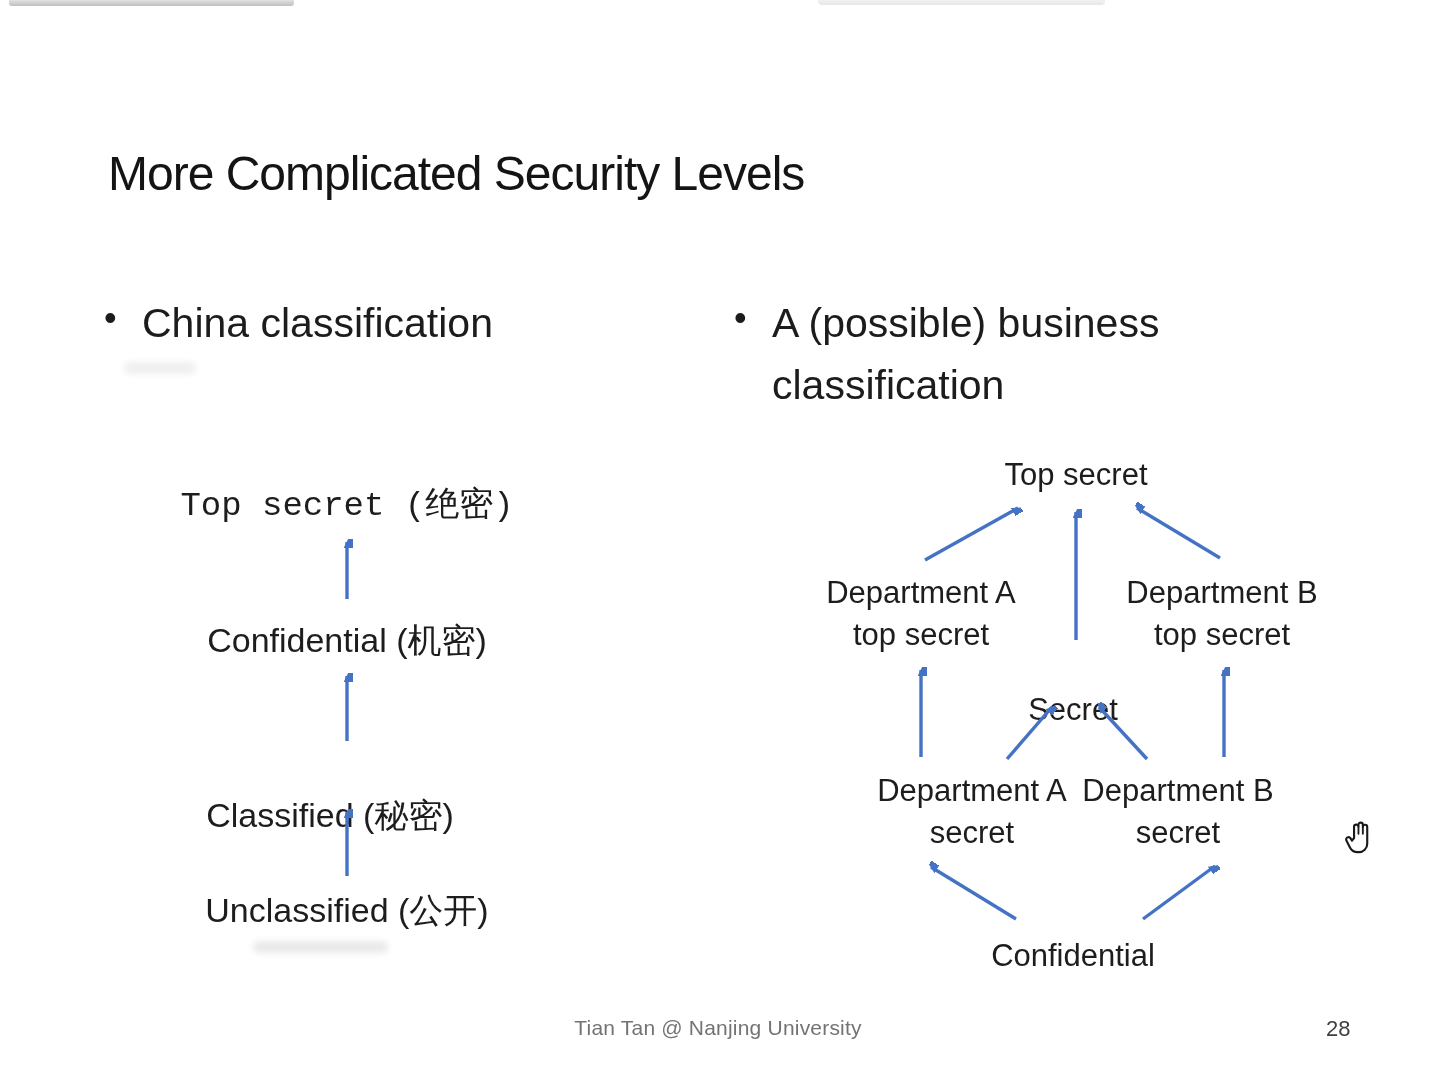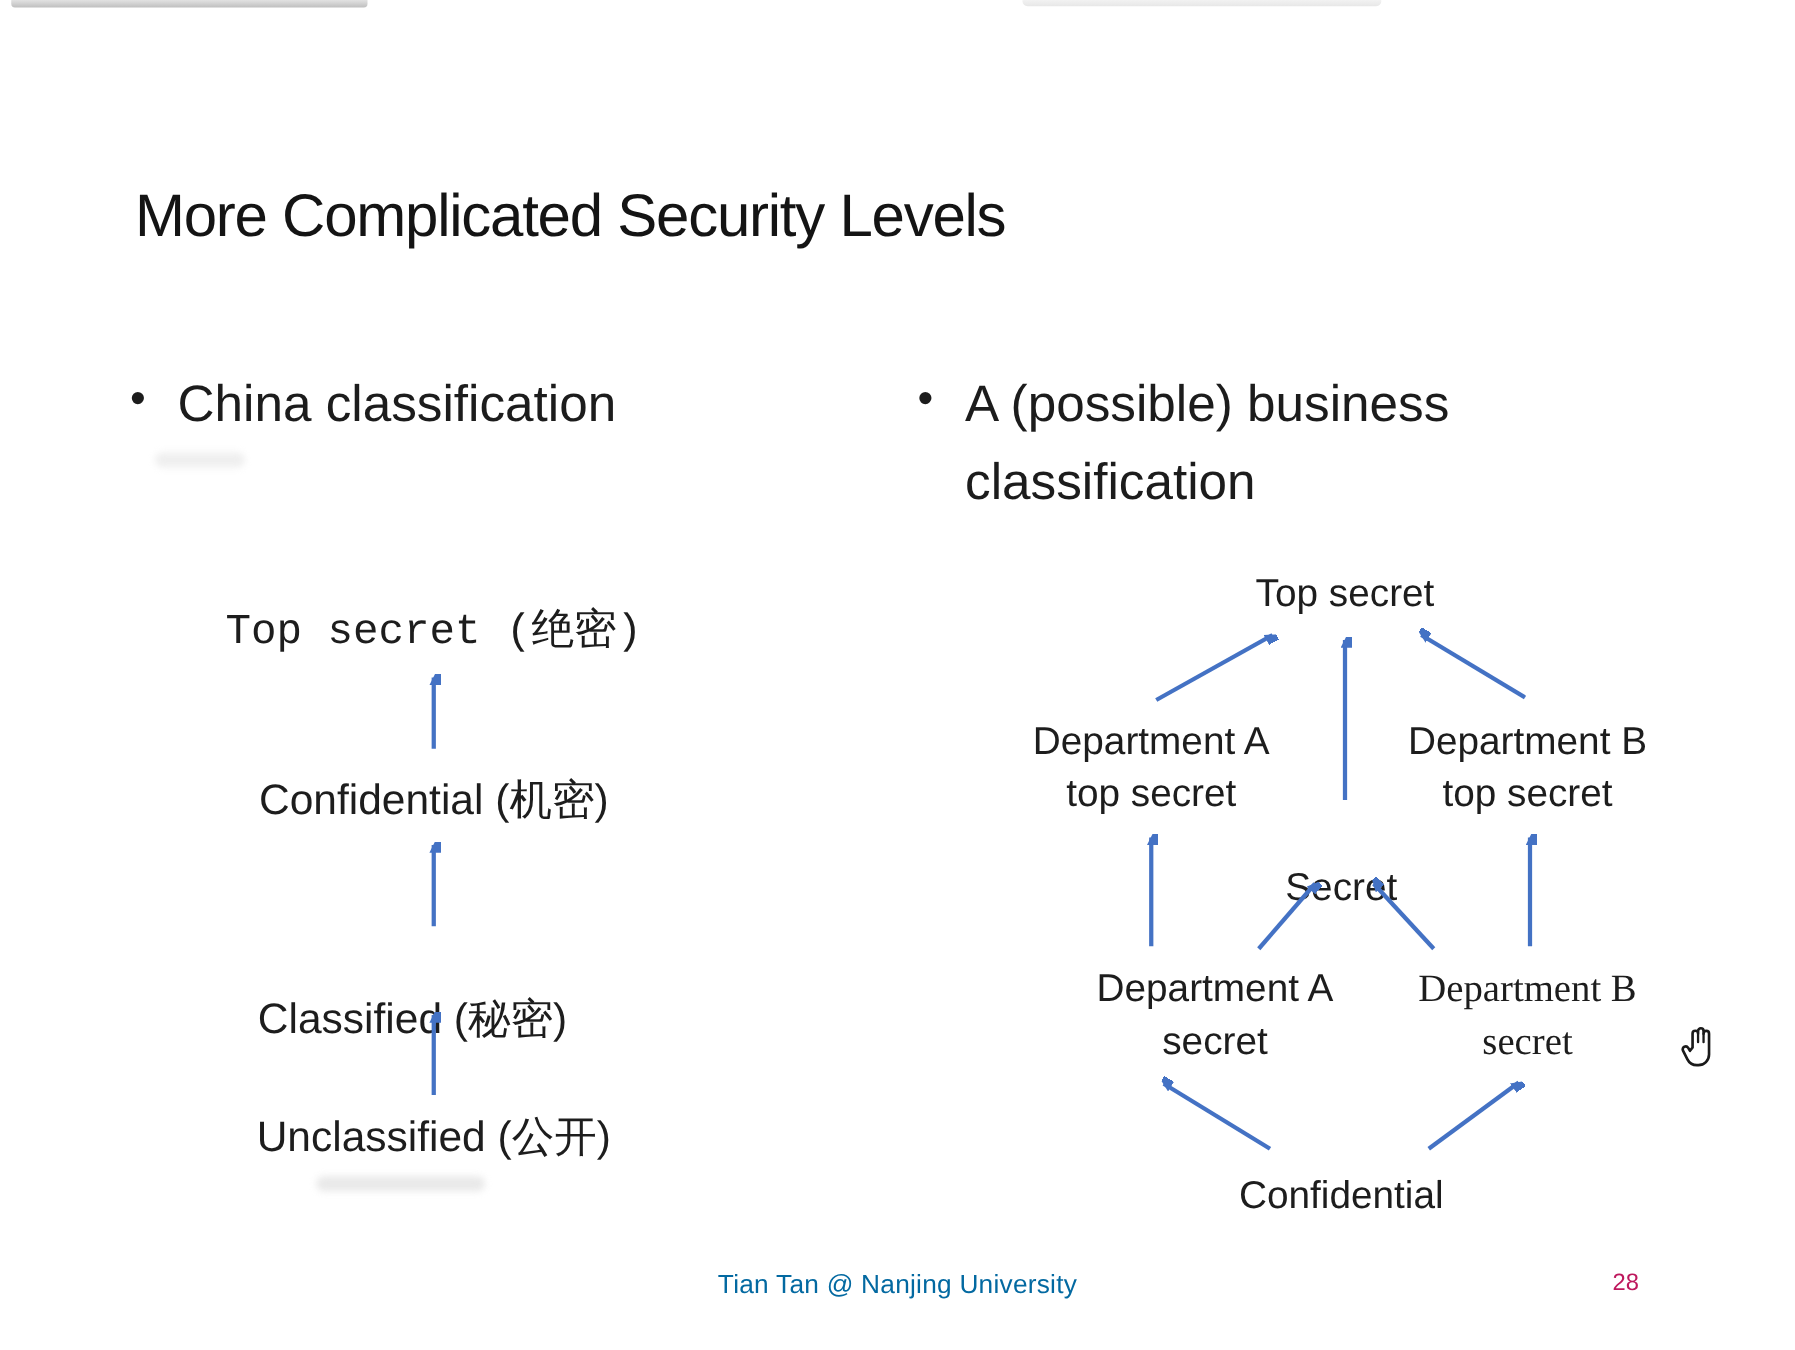--- a/index.html
+++ b/index.html
@@ -27,23 +27,23 @@
 
   .node{position:absolute;transform:translateX(-50%);text-align:center;color:#1d1d1d;white-space:nowrap;}
   .node.cn{font-size:34px;line-height:1.3;}
   .node.biz{font-size:31px;line-height:1.35;}
   .node.wrap{white-space:normal;width:232px;}
 
   svg.arrows{position:absolute;left:0;top:0;pointer-events:none;}
 
   .footer-credit{
     position:absolute;left:0;top:1016px;width:1436px;text-align:center;
-    font-size:21px;color:#0369a1;letter-spacing:.2px;
+    font-size:21px;color:#737373;letter-spacing:.2px;
   }
-  .page-number{position:absolute;left:1290px;top:1016px;font-size:19px;color:#be185d;}
+  .page-number{position:absolute;left:1326px;top:1016px;font-size:22px;color:#404040;}
 
   .smudge{position:absolute;background:#d7d7d7;filter:blur(3px);opacity:.55;border-radius:6px;}
   .smudge.s1{left:253px;top:941px;width:135px;height:12px;}
   .smudge.s2{left:124px;top:362px;width:72px;height:12px;opacity:.4;}
 
   .hand-cursor{position:absolute;left:1344px;top:817px;}
 </style>
 </head>
 <body>
 
@@ -64,21 +64,21 @@
 <div class="node cn" style="left:347px;top:484px;font-family:Liberation Mono, monospace;">Top secret (绝密)</div>
 <div class="node cn" style="left:347px;top:618px;">Confidential (机密)</div>
 <div class="node cn" style="left:330px;top:753px;margin-top:40px;">Classified (秘密)</div>
 <div class="node cn" style="left:347px;top:888px;">Unclassified (公开)</div>
 
 <div class="node biz" style="left:1076px;top:454px;">Top secret</div>
 <div class="node biz wrap" style="left:921px;top:572px;">Department A top secret</div>
 <div class="node biz wrap" style="left:1222px;top:572px;">Department B top secret</div>
 <div class="node biz" style="left:1073px;top:653px;margin-top:36px;">Secret</div>
 <div class="node biz wrap" style="left:972px;top:770px;">Department A secret</div>
-<div class="node biz wrap" style="left:1222px;top:770px;font-family:Liberation Serif, serif;">Department B secret</div>
+<div class="node biz wrap" style="left:1178px;top:770px;">Department B secret</div>
 <div class="node biz" style="left:1073px;top:935px;">Confidential</div>
 
 <svg class="arrows" width="1436" height="1080" viewBox="0 0 1436 1080">
   <defs>
     <marker id="ah" markerWidth="9" markerHeight="9" refX="6.2" refY="3.5" orient="auto" markerUnits="userSpaceOnUse">
       <path d="M0,0 L7,3.5 L0,7 Z" fill="#4472c4" transform="scale(2.2)"></path>
     </marker>
   </defs>
   <g stroke="#4472c4" stroke-width="3.4" fill="none">
 

